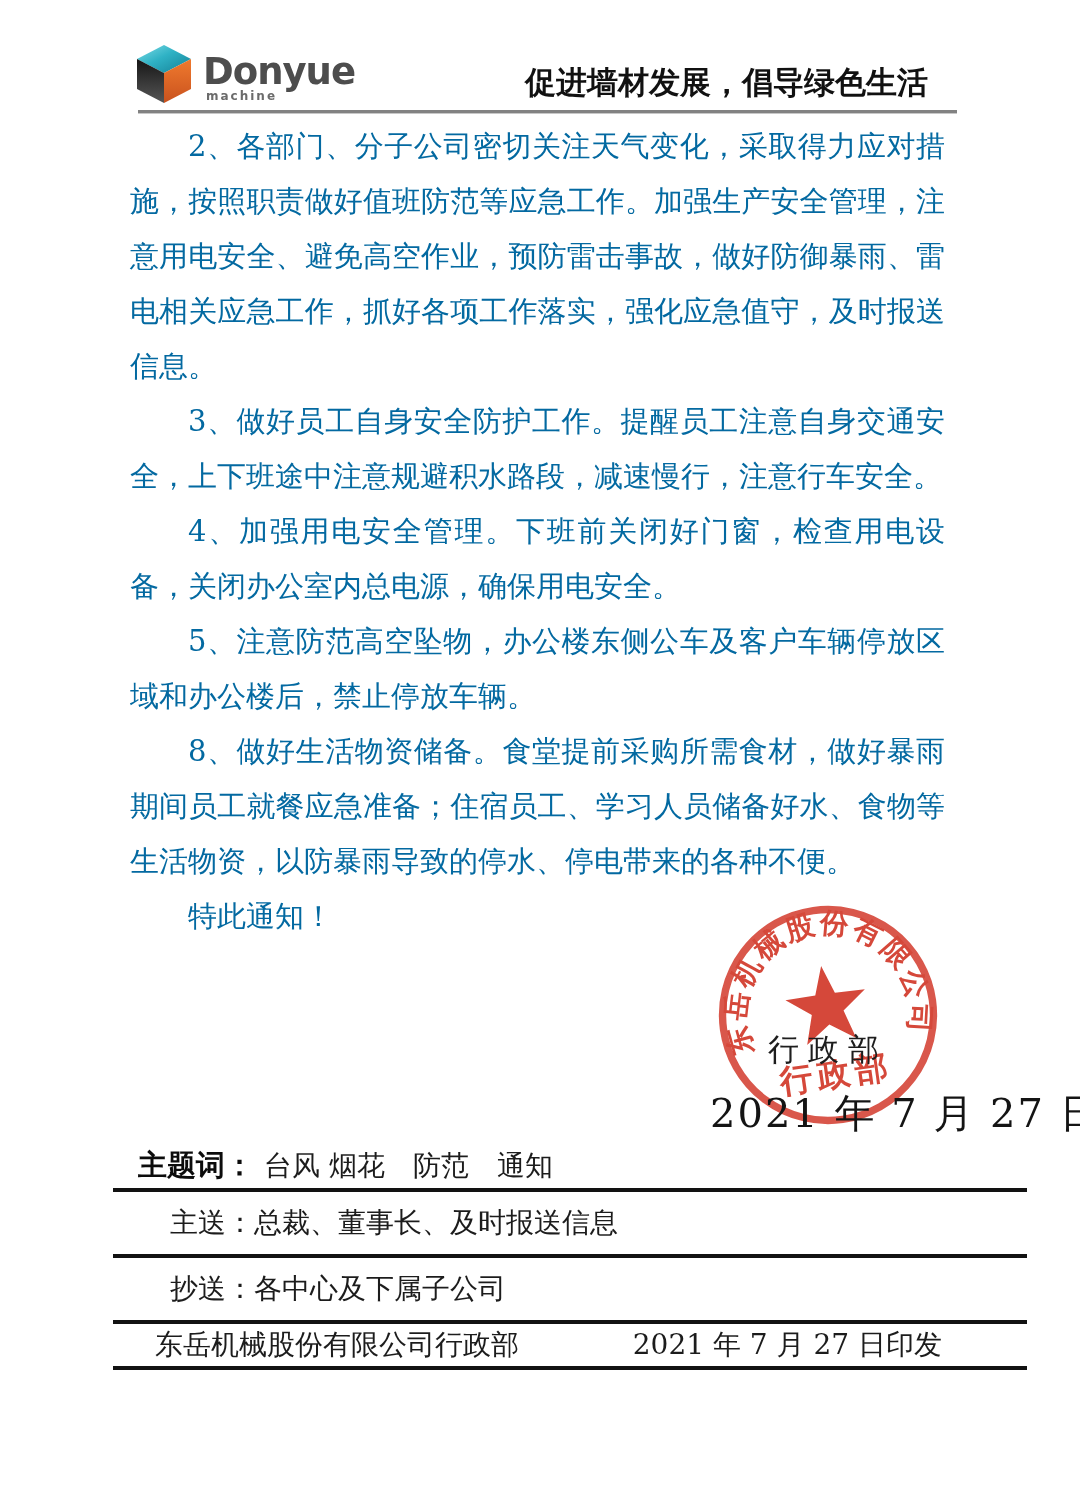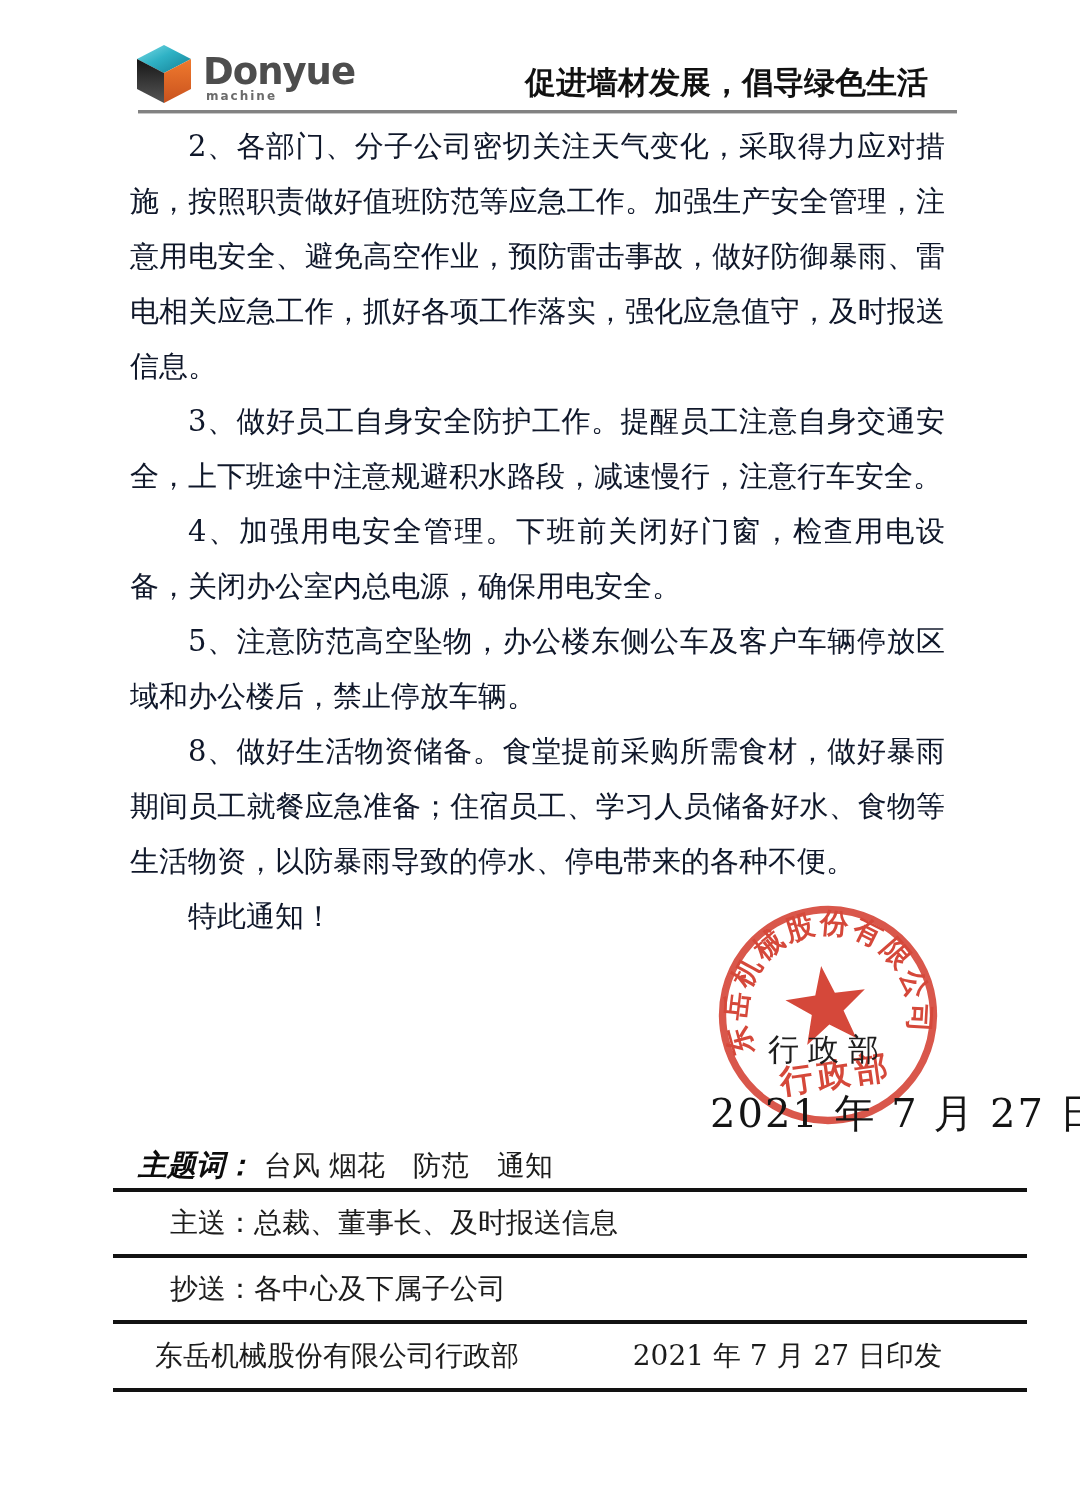--- a/index.html
+++ b/index.html
@@ -27,21 +27,21 @@
   }
   .header-rule {
     margin:0 123px 0 138px;
     border-top:3px solid #828282;
     box-shadow:0 1px 0 #c8c8c8;
   }
   
   .body-text {
     margin:6px 135px 0 130px;
     font-size:29px; line-height:55px;
-    text-align:justify; color:#0f172a;
+    text-align:justify; color:#0369a1;
   }
   .body-text p { text-indent:2em; }
   
   .sign-block { position:relative; height:200px; }
   .stamp-svg {
     position:absolute; left:712px; top:-45px;
     width:232px; height:232px;
     transform:rotate(-8deg);
     mix-blend-mode:multiply; opacity:.93;
   }
@@ -53,26 +53,26 @@
     position:absolute; left:710px; top:142px;
     font-size:40px; letter-spacing:2px; color:#141414; z-index:1;
     white-space:nowrap;
   }
   
   .footer { margin:0 53px 0 113px; }
   .f-row { display:flex; align-items:center; font-size:28px; }
   .f-row.kw { height:44px; padding-left:25px; }
   .kw-label {
     font-family:"DejaVu Sans","Liberation Sans",sans-serif;
-    font-weight:bold; font-size:29px; color:#0c0c0c;font-style:italic;
+    font-weight:bold; font-size:29px; color:#0c0c0c;
   }
   .kw-value { margin-left:10px; }
   .f-row.mid { height:66px; padding-left:57px; border-top:4px solid #121212; }
   .f-row.issuer {
-    height:68px; padding-left:42px; padding-right:85px;
+    height:46px; padding-left:42px; padding-right:85px;
     justify-content:space-between; border-top:4px solid #121212;
   }
   .f-end { border-top:4px solid #121212; }
   .stamp-arc-text { font-size:27px; letter-spacing:3px; font-weight:bold; }
   .stamp-dept-text { font-size:31px; letter-spacing:5px; font-weight:bold; }
 </style>
 </head>
 <body>
 
 <div class="page">

